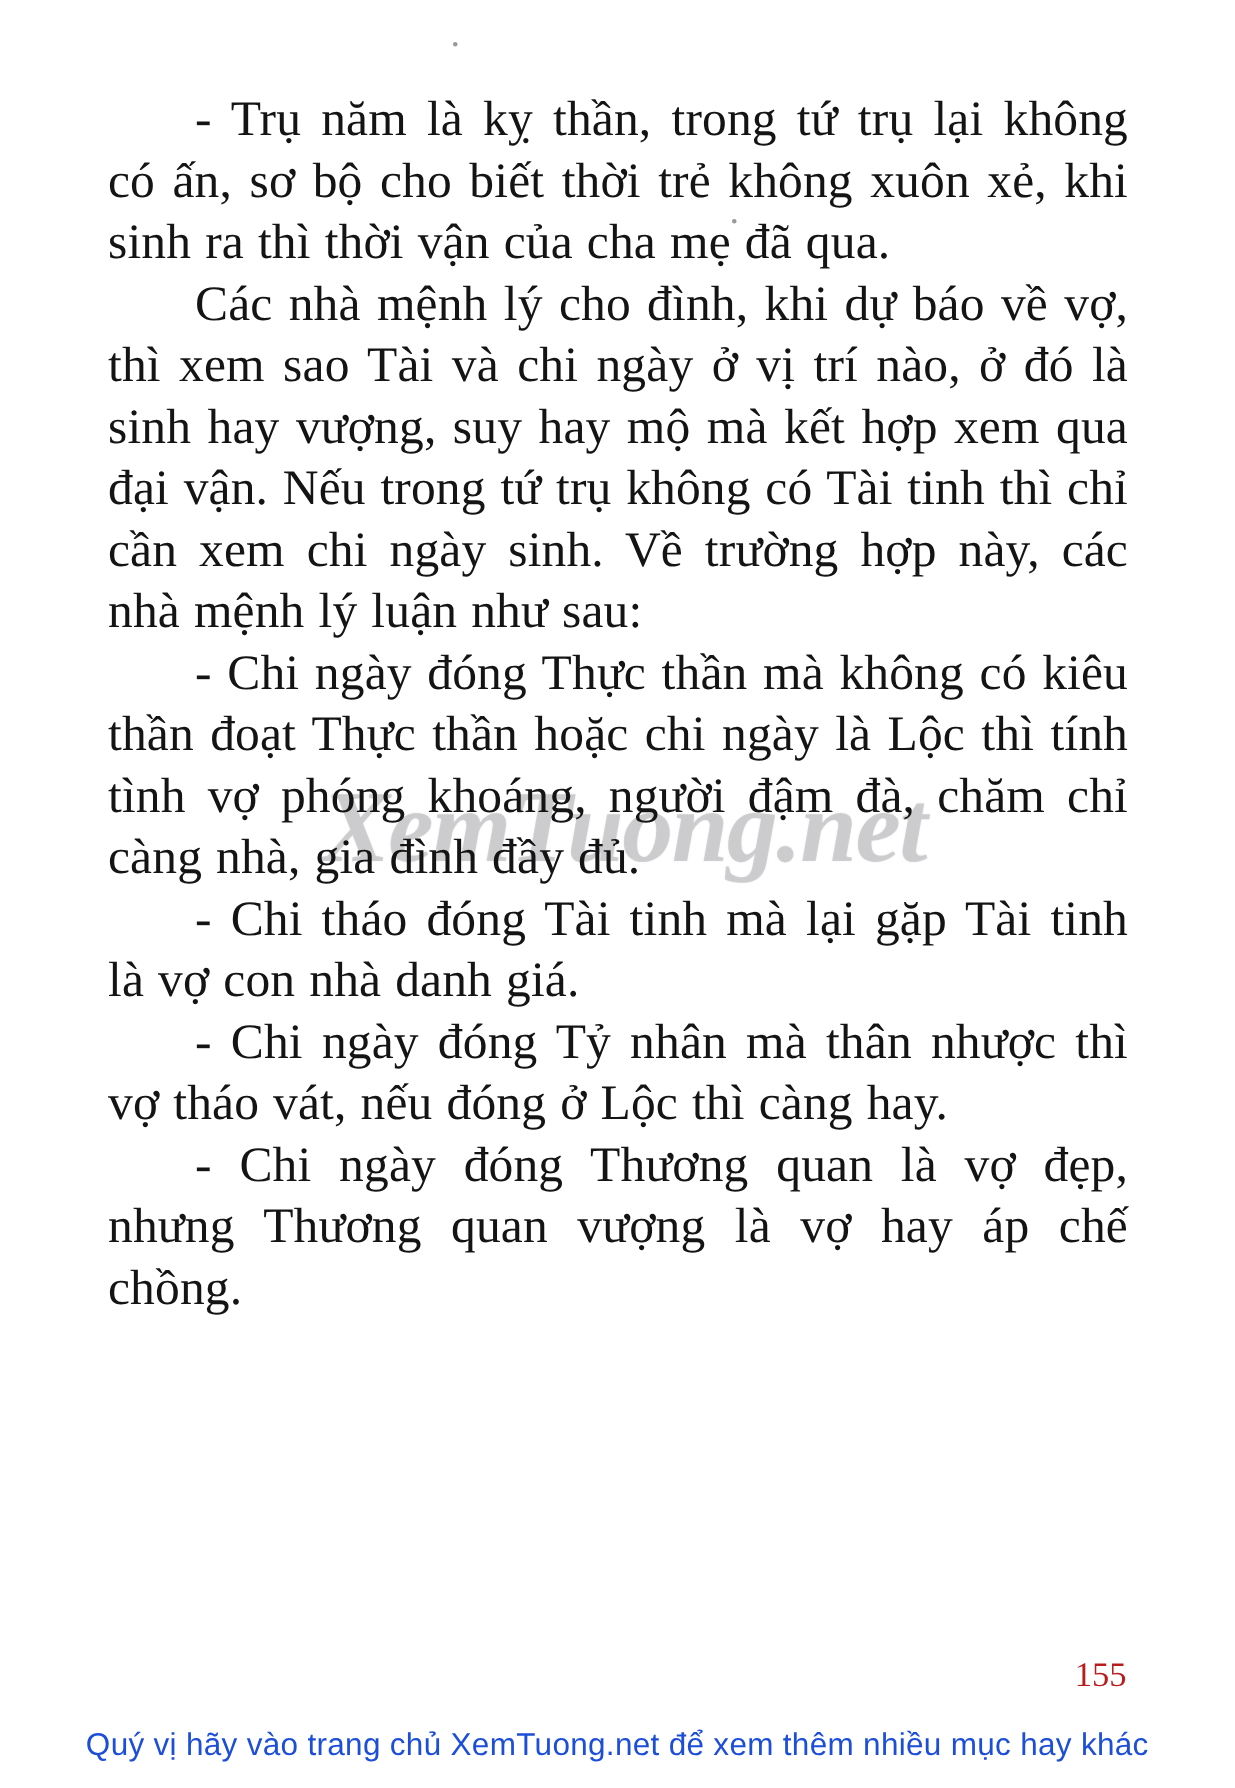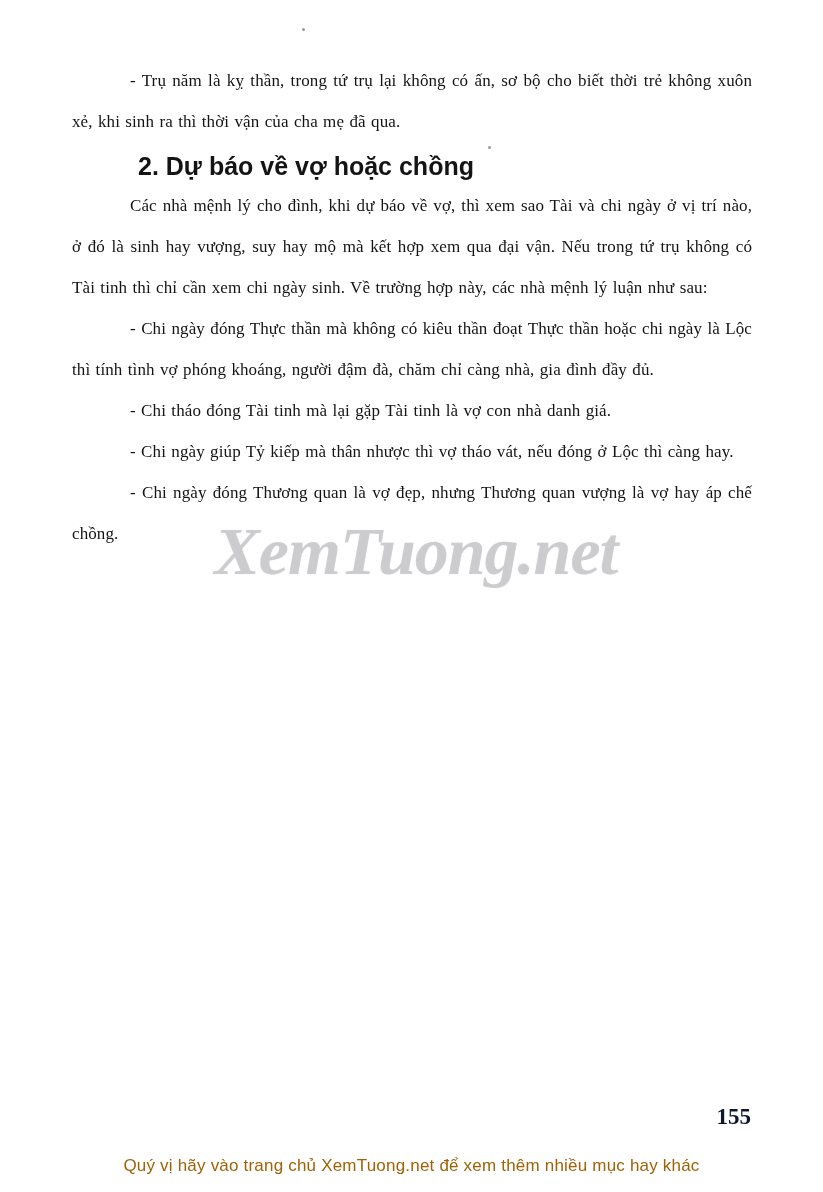--- a/index.html
+++ b/index.html
@@ -17,21 +17,21 @@
     color: #141414;
   }
   .content {
     position: absolute;
     left: 72px;
     top: 60px;
     width: 680px;
   }
   p.body-par {
     margin: 0 0 0 0;
-    font-size: 17px;
+    font-size: 33px;
     line-height: 41px;
     text-align: justify;
     text-indent: 58px;
     letter-spacing: 0.1px;
     word-spacing: 1px;
   }
   p.body-par.dash {
     text-indent: 58px;
   }
   h2.section-head {
@@ -41,32 +41,31 @@
     font-family: "Liberation Sans", sans-serif;
     text-indent: 66px;
     letter-spacing: 0px;
   }
   .page-number {
     position: absolute;
     right: 72px;
     bottom: 62px;
     font-size: 23px;
     font-family: "Liberation Serif", serif;
-    color: #0f172a;
-    font-weight: bold;
+    color: #b91c1c;
   }
   .footer-note {
     position: absolute;
     left: 0;
     right: 0;
     bottom: 16px;
     text-align: center;
-    font-size: 17px;
+    font-size: 21px;
     font-family: "Liberation Sans", sans-serif;
-    color: #a16207;
+    color: #1d4ed8;
     letter-spacing: 0.2px;
   }
   .watermark {
     position: absolute;
     left: 46px;
     top: 512px;
     width: 740px;
     text-align: center;
     font-family: "Liberation Serif", serif;
     font-size: 68px;
@@ -93,26 +92,25 @@
 
   <span class="dot" style="left:302px;top:28px;"></span>
   <span class="dot" style="left:488px;top:146px;"></span>
 
   <div class="watermark">XemTuong.net</div>
 
   <div class="content">
 
     <p class="body-par dash">- Trụ năm là kỵ thần, trong tứ trụ lại không có ấn, sơ bộ cho biết thời trẻ không xuôn xẻ, khi sinh ra thì thời vận của cha mẹ đã qua.</p>
 
-    <h2 class="section-head">2. Dự báo về vợ hoặc chồng</h2>
 
     <p class="body-par">Các nhà mệnh lý cho đình, khi dự báo về vợ, thì xem sao Tài và chi ngày ở vị trí nào, ở đó là sinh hay vượng, suy hay mộ mà kết hợp xem qua đại vận. Nếu trong tứ trụ không có Tài tinh thì chỉ cần xem chi ngày sinh. Về trường hợp này, các nhà mệnh lý luận như sau:</p>
     <p class="body-par dash">- Chi ngày đóng Thực thần mà không có kiêu thần đoạt Thực thần hoặc chi ngày là Lộc thì tính tình vợ phóng khoáng, người đậm đà, chăm chỉ càng nhà, gia đình đầy đủ.</p>
     <p class="body-par dash">- Chi tháo đóng Tài tinh mà lại gặp Tài tinh là vợ con nhà danh giá.</p>
-    <p class="body-par dash">- Chi ngày giúp Tỷ kiếp mà thân nhược thì vợ tháo vát, nếu đóng ở Lộc thì càng hay.</p>
+    <p class="body-par dash">- Chi ngày đóng Tỷ nhân mà thân nhược thì vợ tháo vát, nếu đóng ở Lộc thì càng hay.</p>
     <p class="body-par dash">- Chi ngày đóng Thương quan là vợ đẹp, nhưng Thương quan vượng là vợ hay áp chế chồng.</p>
 
   </div>
 
   <div class="page-number">155</div>
 
   <div class="footer-note">Quý vị hãy vào trang chủ XemTuong.net để xem thêm nhiều mục hay khác</div>
 
 </div>
 

